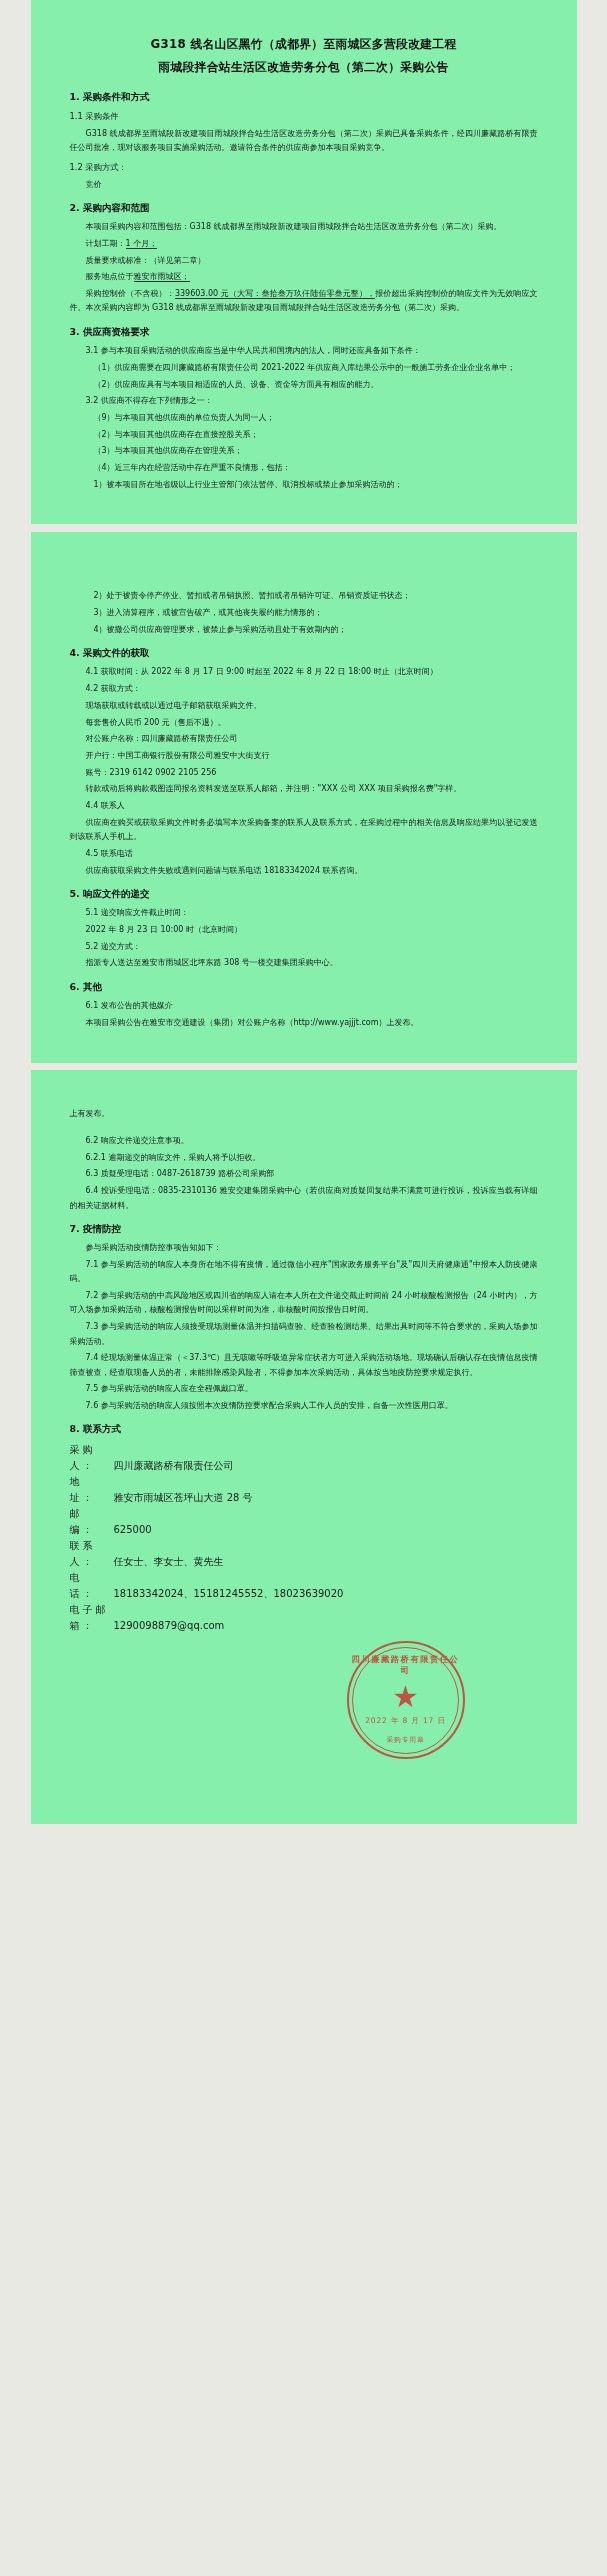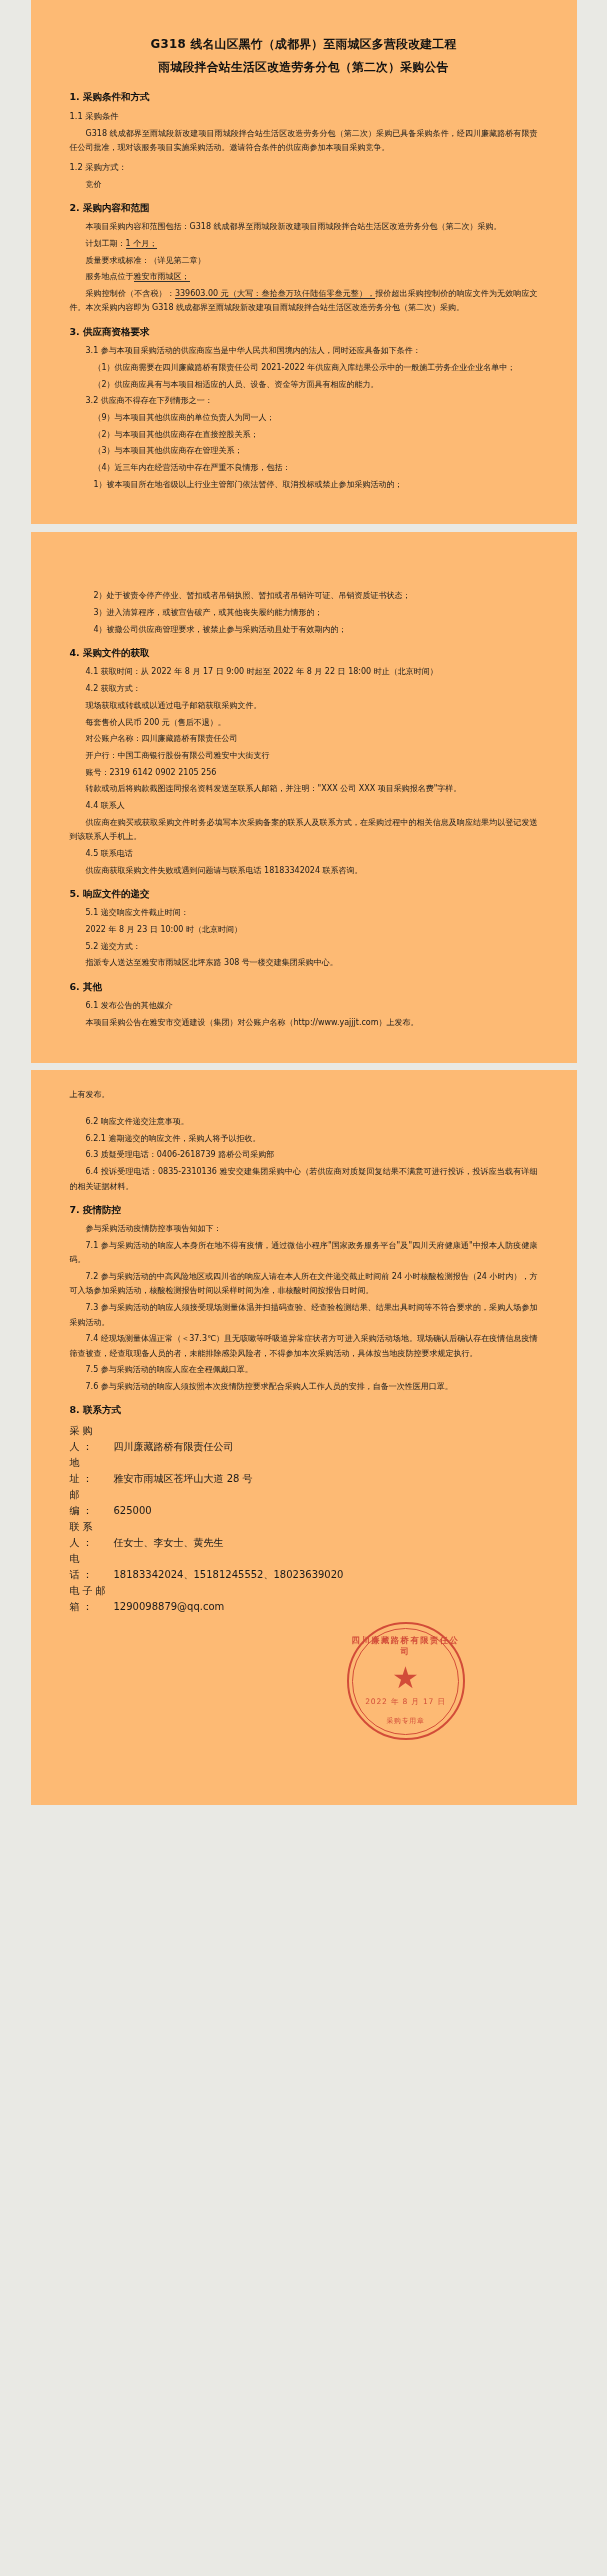--- a/index.html
+++ b/index.html
@@ -1,21 +1,21 @@
 <!DOCTYPE html>
 <html style="font-size:12px"><head>
 <meta charset="utf-8">
 <style>
   html,body{margin:0;padding:0;background:#e9e9e4;}
   body{font-family:"DejaVu Sans","Liberation Sans",sans-serif;}
   .page{width:607px;margin:0 auto;background:#e9e9e4;position:relative;}
-  .sheet{background:#fdba74;margin:0 auto;position:relative;box-sizing:border-box;}
+  .sheet{background:#86efac;margin:0 auto;position:relative;box-sizing:border-box;}
   .sheet1{width:546px;padding:33px 39px 30px 39px;}
   .sheet2{width:546px;padding:46px 39px 30px 39px;margin-top:7.6px;}
-  .sheet3{width:546px;padding:16px 39px 46px 39px;margin-top:7.6px;}
+  .sheet3{width:546px;padding:35px 39px 46px 39px;margin-top:7.6px;}
   h1.doc-title{font-size:11.8px;line-height:23px;text-align:center;font-weight:bold;margin:0 0 12px 0;letter-spacing:0.3px;color:#111;}
   h1.doc-title span{display:block;}
   .sec{font-size:9.5px;font-weight:bold;color:#111;margin:10px 0 5.3px 0;}
   .sub{font-size:8.3px;color:#1a1a1a;margin:4.6px 0 3px 0;line-height:14.4px;}
   p.t{font-size:8px;color:#1a1a1a;line-height:14.4px;margin:2.3px 0;text-align:justify;text-indent:0;}
   p.ind{text-indent:16px;}
   p.ind2{text-indent:24px;}
   .u{border-bottom:0.8px solid #333;}
   .gap{height:7.6px;}
   .stamp-wrap{position:relative;height:144px;}
@@ -101,21 +101,21 @@
     <div class="sec">6. 其他</div>
     <p class="t ind">6.1 发布公告的其他媒介</p>
     <p class="t ind">本项目采购公告在雅安市交通建设（集团）对公账户名称（http://www.yajjjt.com）上发布。</p>
   </div>
 
   <div class="sheet sheet3">
     <p class="t">上有发布。</p>
     <div class="gap"></div>
     <p class="t ind">6.2 响应文件递交注意事项。</p>
     <p class="t ind">6.2.1 逾期递交的响应文件，采购人将予以拒收。</p>
-    <p class="t ind">6.3 质疑受理电话：0406-2618739 路桥公司采购部</p>
+    <p class="t ind">6.3 质疑受理电话：0487-2618739 路桥公司采购部</p>
     <p class="t ind">6.4 投诉受理电话：0835-2310136 雅安交建集团采购中心（若供应商对质疑回复结果不满意可进行投诉，投诉应当载有详细的相关证据材料。</p>
 
     <div class="sec">7. 疫情防控</div>
     <p class="t ind">参与采购活动疫情防控事项告知如下：</p>
     <p class="t ind">7.1 参与采购活动的响应人本身所在地不得有疫情，通过微信小程序"国家政务服务平台"及"四川天府健康通"中报本人防疫健康码。</p>
     <p class="t ind">7.2 参与采购活动的中高风险地区或四川省的响应人请在本人所在文件递交截止时间前 24 小时核酸检测报告（24 小时内），方可入场参加采购活动，核酸检测报告时间以采样时间为准，非核酸时间按报告日时间。</p>
     <p class="t ind">7.3 参与采购活动的响应人须接受现场测量体温并扫描码查验、经查验检测结果、结果出具时间等不符合要求的，采购人场参加采购活动。</p>
     <p class="t ind">7.4 经现场测量体温正常（＜37.3℃）且无咳嗽等呼吸道异常症状者方可进入采购活动场地。现场确认后确认存在疫情信息疫情筛查被查，经查取现备人员的者，未能排除感染风险者，不得参加本次采购活动，具体按当地疫防控要求规定执行。</p>
     <p class="t ind">7.5 参与采购活动的响应人应在全程佩戴口罩。</p>
     <p class="t ind">7.6 参与采购活动的响应人须按照本次疫情防控要求配合采购人工作人员的安排，自备一次性医用口罩。</p>

